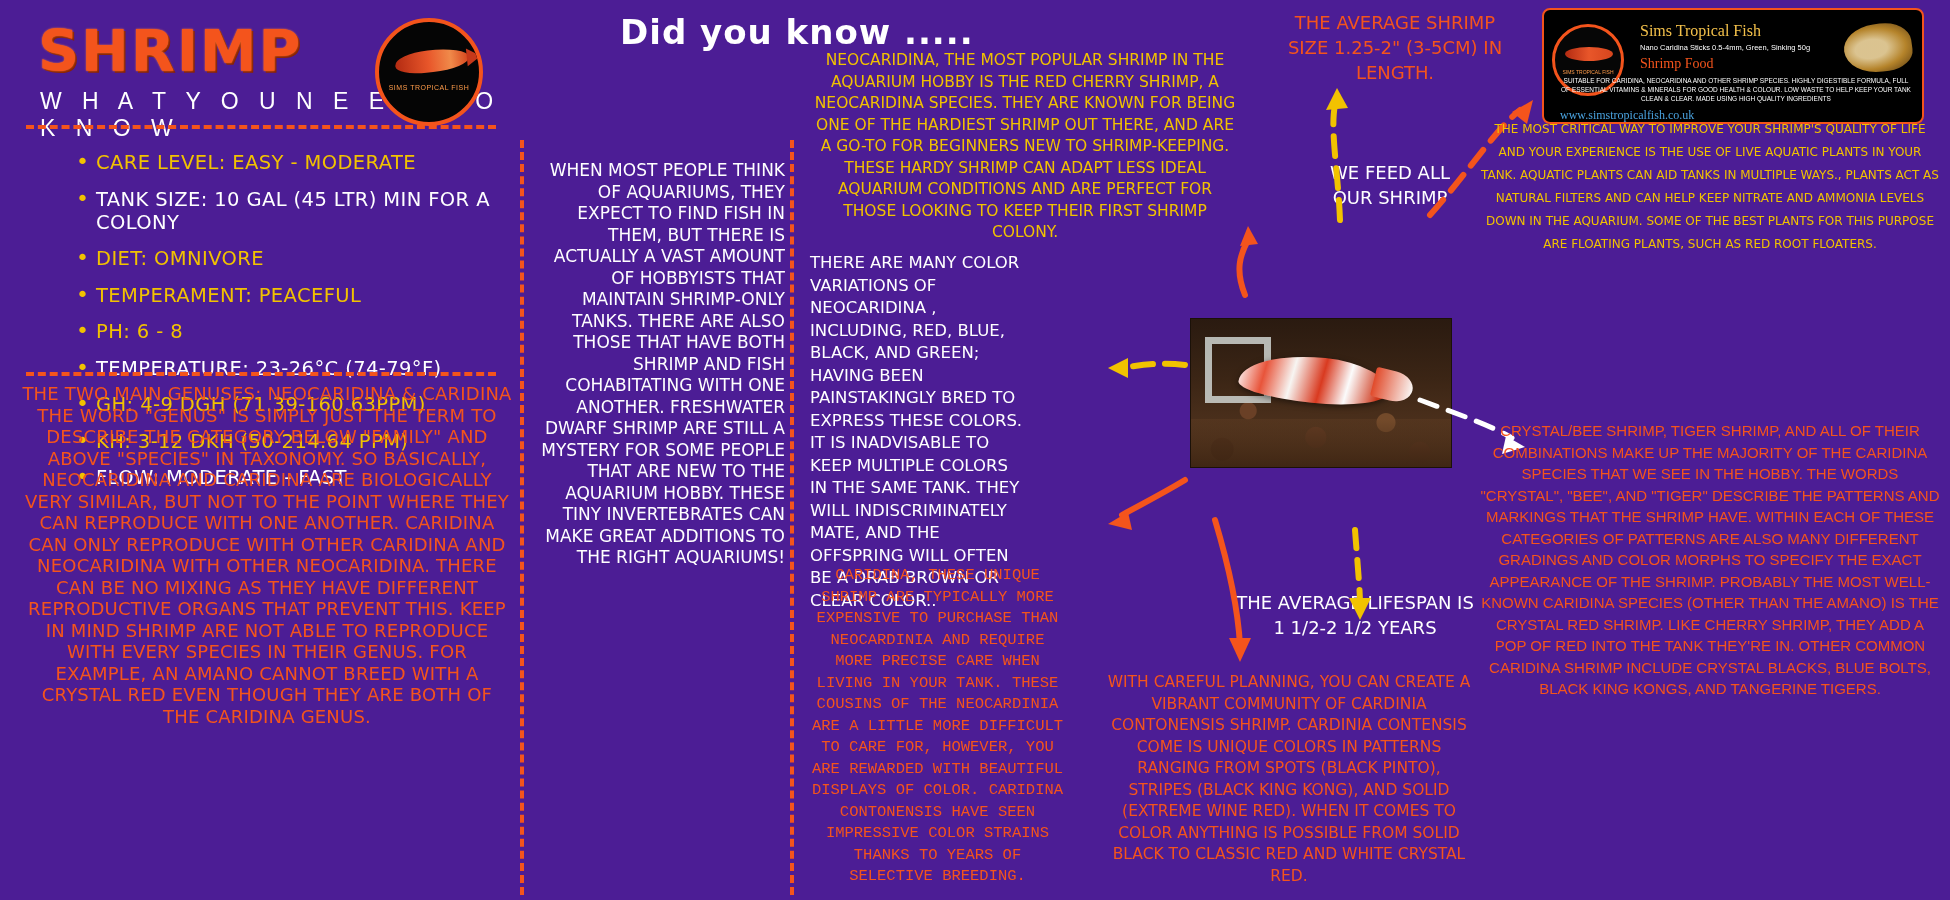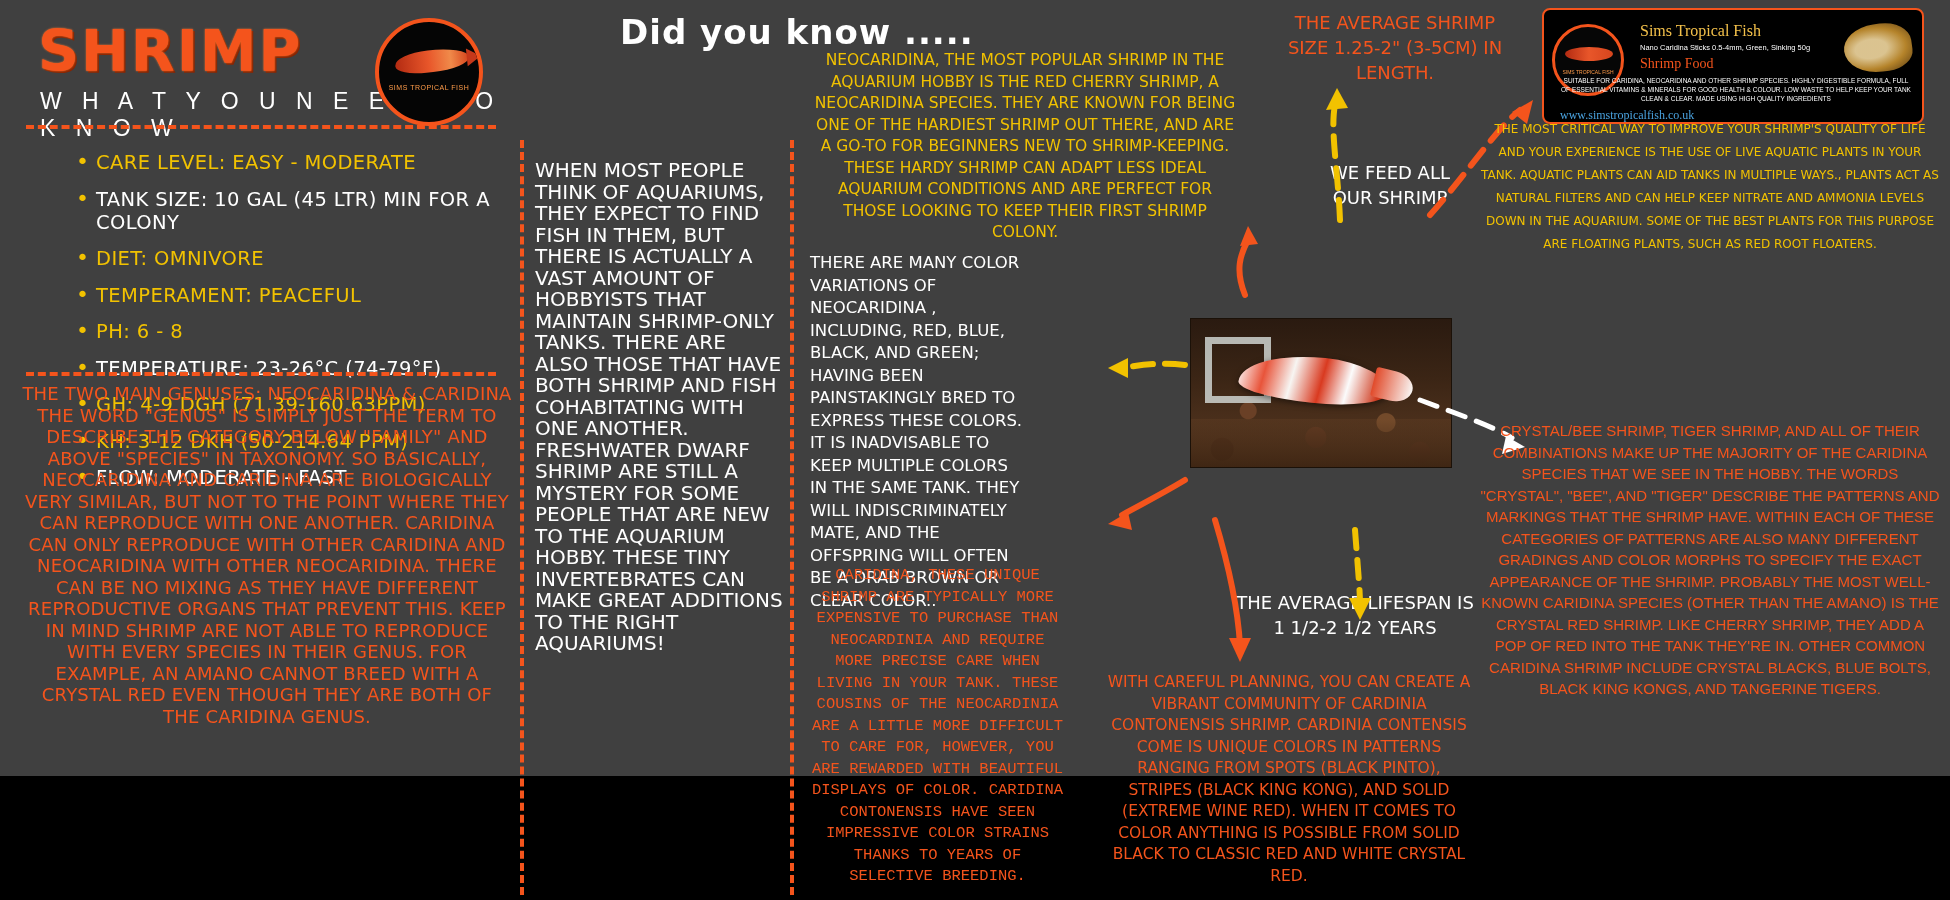--- a/index.html
+++ b/index.html
@@ -3,21 +3,21 @@
 <meta charset="utf-8">
 <style>
   * { box-sizing: border-box; }
   html, body { margin:0; padding:0; background:#000; }
   body {
     width:1950px; height:900px;
     font-family:"Liberation Sans", sans-serif;
     color:#fff; overflow:hidden;
     position:relative;
   }
-  .page { position:relative; width:1950px; height:776px; background:#404040; }
+  .page { position:relative; width:1950px; height:900px; background:#4c1d95; }
 
   
   .left-panel { position:absolute; left:0; top:0; width:530px; height:900px; }
 
   .title-shrimp {
     position:absolute; left:38px; top:18px;
     font-size:57px; font-weight:bold; letter-spacing:2px;
     color:#f4541c;
     text-shadow:0 0 2px #ff7a33, 2px 2px 0 #8a2400;
     font-family:"DejaVu Sans", sans-serif;
@@ -76,21 +76,21 @@
   }
 
   
   .vdash-1 { position:absolute; left:520px; top:140px; width:0; height:755px; border-left:4px dashed #f4541c; }
   .vdash-2 { position:absolute; left:790px; top:140px; width:0; height:755px; border-left:4px dashed #f4541c; }
 
   
   .col2 { position:absolute; left:535px; top:160px; width:250px; }
   .col2 p {
     margin:0 0 28px 0;
-    font-size:20px; line-height:21.5px; color:#f4541c; text-align:left;
+    font-size:17px; line-height:21.5px; color:#f4541c; text-align:right;
     font-family:"DejaVu Sans", sans-serif;
   }
   .col2 p.white { color:#ffffff; }
 
   
   .didyouknow {
     position:absolute; left:620px; top:12px;
     font-size:34px; font-weight:bold; color:#ffffff;
     letter-spacing:1px;
     font-family:"DejaVu Sans", sans-serif;

